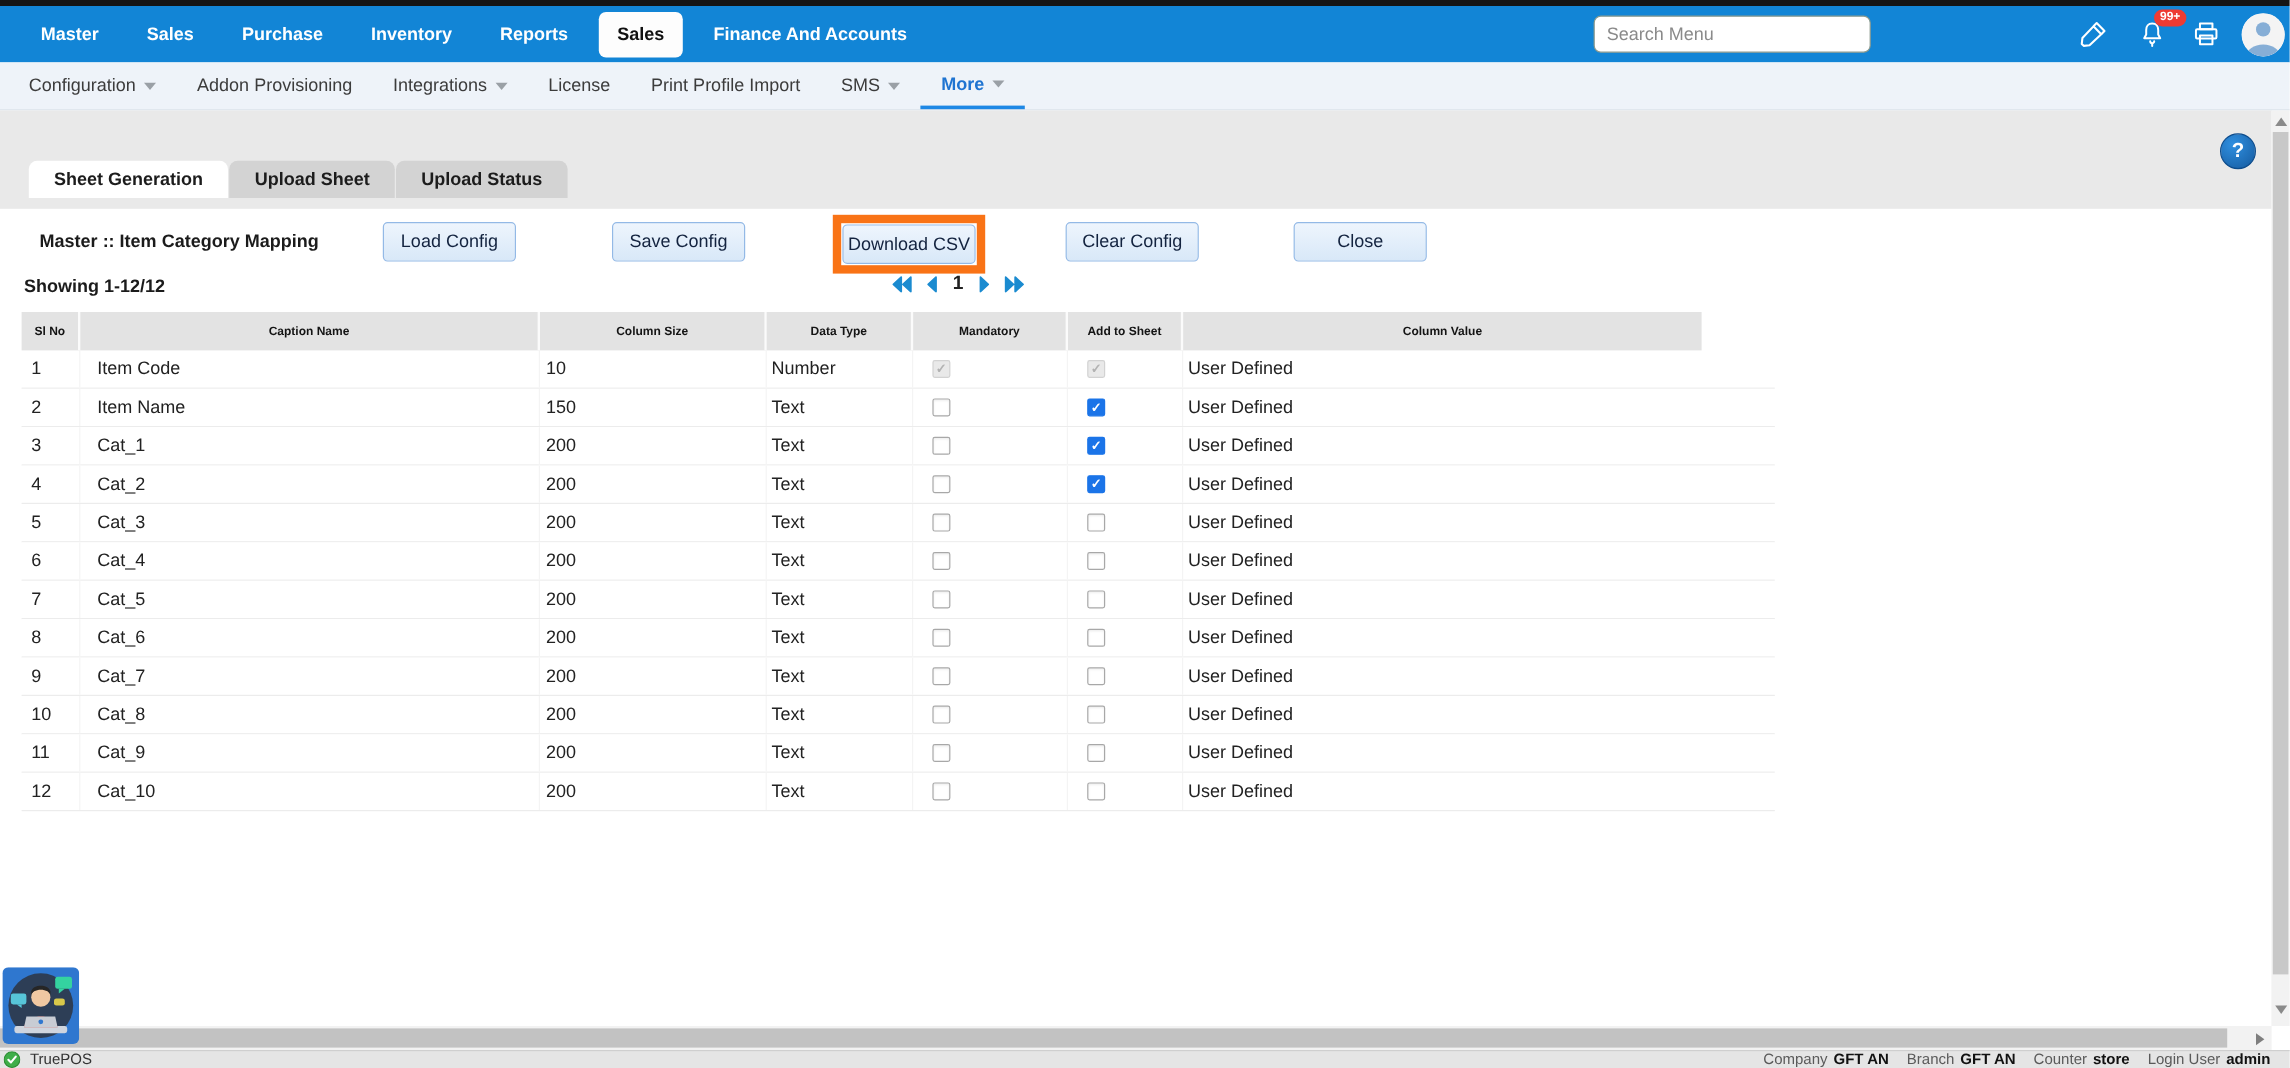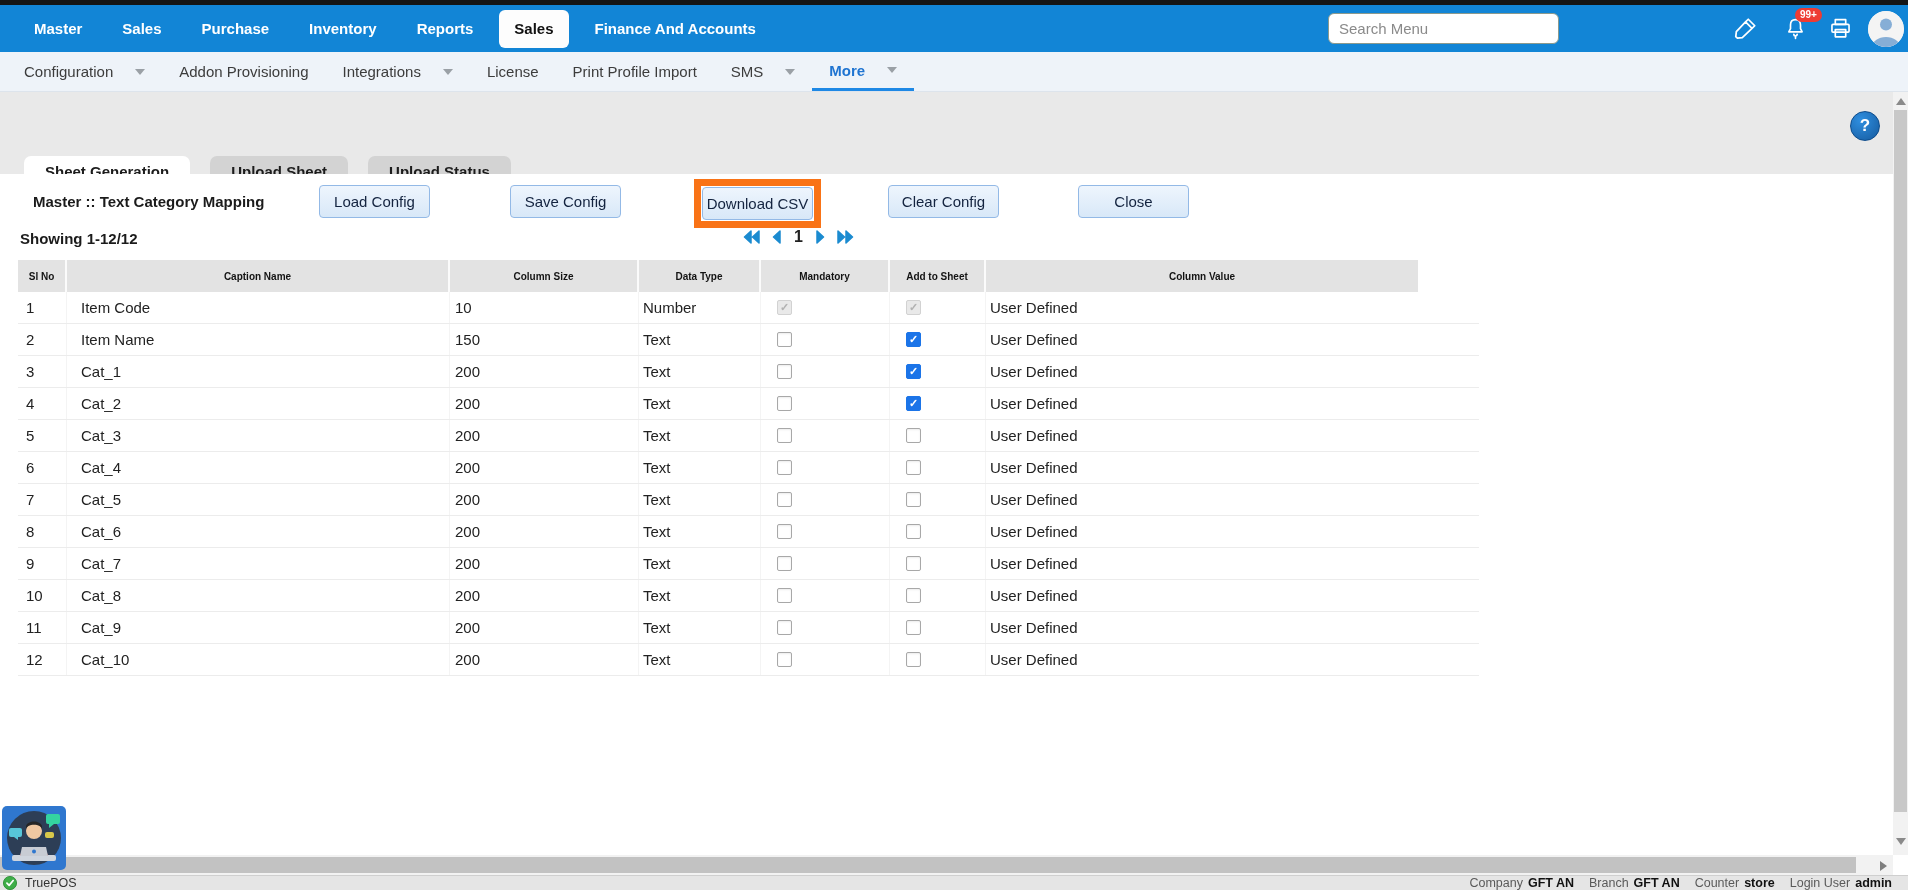--- a/index.html
+++ b/index.html
@@ -11,45 +11,45 @@
   .navbar { position:absolute; left:0; top:5px; width:1908px; height:47px; background:#1285d6; }
   .nav-items { position:absolute; left:14px; top:0; height:47px; display:flex; align-items:center; }
   .nav-item { padding:0 20px; color:#fff; font-size:15px; font-weight:bold; height:47px;
     line-height:47px; cursor:pointer; white-space:nowrap; }
   .nav-item.active { background:#fdfdfd; color:#111; height:38px; line-height:38px;
     border-radius:6px; margin:0 6px; padding:0 15px; }
   .nav-right { position:absolute; right:0; top:0; height:47px; display:flex; align-items:center; }
   .search { width:231px; height:31px; border:1px solid #8b9a8e; border-radius:6px;
     padding:0 10px; font-size:15px; color:#333; outline:none; margin-right:172px; }
   .search::placeholder { color:#8a8a8a; }
-  .icon-btn { width:28px; height:28px; display:flex; align-items:center; justify-content:center;
+  .icon-btn { width:28px; height:28px; display:flex; align-items:center; justify-content:flex-start;
     cursor:pointer; position:relative; }
   .badge { position:absolute; top:-7px; left:14px; background:#ee3b33; color:#fff;
     font-size:10px; font-weight:bold; border-radius:8px; padding:2px 5px; line-height:1; }
   .avatar { width:36px; height:36px; border-radius:50%; overflow:hidden; background:#f4f4f4;
     margin-left:14px; margin-right:4px; cursor:pointer; }
   .mr20 { margin-right:22px; } .mr16 { margin-right:17px; }
 
   
   .subnav { position:absolute; left:0; top:52px; width:1908px; height:40px; background:#eef3f9;
     border-bottom:1px solid #dde4ec; display:flex; align-items:stretch; padding-left:7px; }
   .subnav-item { padding:0 17px; font-size:15px; color:#3c3c3c; display:flex; align-items:center;
-    gap:22px; cursor:pointer; white-space:nowrap; }
+    gap:7px; cursor:pointer; white-space:nowrap; }
   .subnav-item.active { color:#1f74d1; border-bottom:3px solid #1e88e5; font-weight:bold; }
   .caret { width:0; height:0; border-left:5px solid transparent; border-right:5px solid transparent;
     border-top:6px solid #9aa0a6; display:inline-block; }
   .subnav-item.active .caret { border-top-color:#9aa0a6; }
 
   
   .content-bg { position:absolute; left:0; top:92px; width:1893px; height:763px; background:#e9e9e9; }
   .help-btn { position:absolute; left:1850px; top:111px; width:30px; height:30px; border-radius:50%;
     background:radial-gradient(circle at 35% 30%, #2f8fe0, #155a9e); color:#fff; font-weight:bold;
     font-size:17px; display:flex; align-items:center; justify-content:center; cursor:pointer;
     border:1px solid #0d4c8c; }
-  .tabs { position:absolute; left:24px; top:156px; height:31px; display:flex; gap:20px; }
+  .tabs { position:absolute; left:24px; top:134px; height:31px; display:flex; gap:1px; }
   .tab { height:31px; padding:0 21px; background:#d3d3d3; border-radius:7px 7px 0 0;
     font-size:15px; font-weight:bold; color:#1c1c1c; display:flex; align-items:center;
     cursor:pointer; white-space:nowrap; }
   .tab.active { background:#ffffff; }
   .panel { position:absolute; left:0; top:174px; width:1893px; height:681px; background:#ffffff; }
 
   
   .toolbar { position:absolute; left:0; top:11px; width:100%; height:42px; }
   .title { position:absolute; left:33px; top:0; height:34px; line-height:34px; font-size:15px;
     font-weight:bold; color:#1b1b1b; white-space:nowrap; }
@@ -187,21 +187,21 @@
 <div class="help-btn">?</div>
 
 <div class="tabs">
     <div class="tab active">Sheet Generation</div>
     <div class="tab">Upload Sheet</div>
     <div class="tab">Upload Status</div>
   </div>
 
 <main class="panel">
   <div class="toolbar">
-    <h2 class="title">Master :: Text Category Mapping</h2>
+    <h2 class="title">Master :: Item Category Mapping</h2>
     <div id="toolbar-buttons">
         <button class="btn" style="left: 319px;">Load Config</button>
         <button class="btn" style="left: 510px;">Save Config</button>
         <div class="hl-box" style="left: 694px;">
           <button class="btn">Download CSV</button>
         </div>
         <button class="btn" style="left: 888px;">Clear Config</button>
         <button class="btn" style="left: 1078px;">Close</button>
       </div>
   </div>

